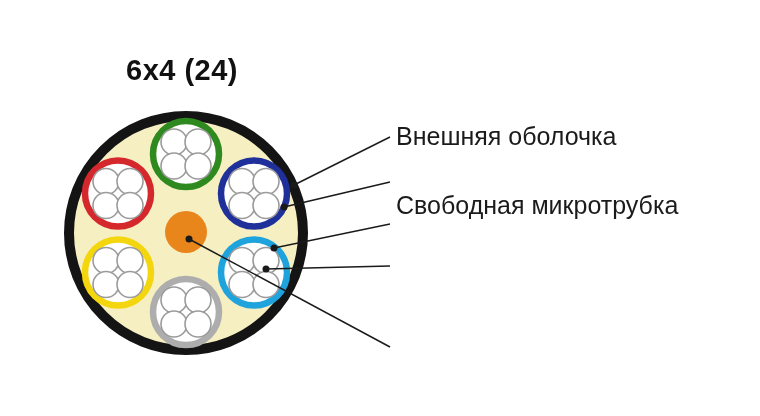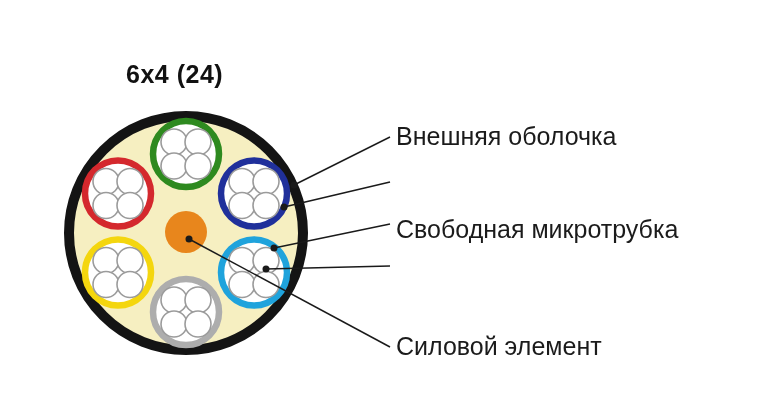--- a/index.html
+++ b/index.html
@@ -1,24 +1,24 @@
 <!DOCTYPE html>
 <html><head>
 <meta charset="utf-8">
 <style>
   html,body{margin:0;padding:0;}
   body{background:#ffffff;font-family:"Liberation Sans",sans-serif;}
   .stage{position:relative;width:760px;height:416px;background:#ffffff;overflow:hidden;}
-  .title{position:absolute;left:126px;top:60px;font-size:25px;font-weight:bold;color:#111111;letter-spacing:0.5px;}
+  .title{position:absolute;left:126px;top:54px;font-size:29px;font-weight:bold;color:#111111;letter-spacing:0.5px;}
   .diagram-svg{position:absolute;left:0;top:0;}
   .labels{position:absolute;left:0;top:0;width:676px;height:416px;pointer-events:none;text-decoration:underline;}
   .label{position:absolute;left:396px;width:332px;font-size:25px;line-height:37px;color:#1b1b1b;}
   .lbl-1{top:118px;}
   .lbl-2{top:163px;}
-  .lbl-3{top:211px;}
+  .lbl-3{top:187px;}
   .lbl-4{top:247px;}
   .lbl-5{top:328px;}
   .leader{stroke:#1a1a1a;stroke-width:1.5;fill:none;}
   .leader-dot{fill:#1a1a1a;stroke:none;}
 </style>
 </head>
 <body>
 
 <div class="stage">
 
@@ -87,16 +87,15 @@
 
     <line class="leader" x1="390" y1="347" x2="189" y2="239"></line>
     <circle class="leader-dot" cx="189" cy="239" r="3.5"></circle>
   </svg>
 
   <div class="title">6x4 (24)</div>
 
   <div class="labels">
     <div class="label lbl-1">Внешняя оболочка</div>
     <div class="label lbl-3">Свободная микротрубка</div>
-    <div class="label lbl-5">Силовой элемент</div>
   </div>
 
 </div>
 
 </body></html>

